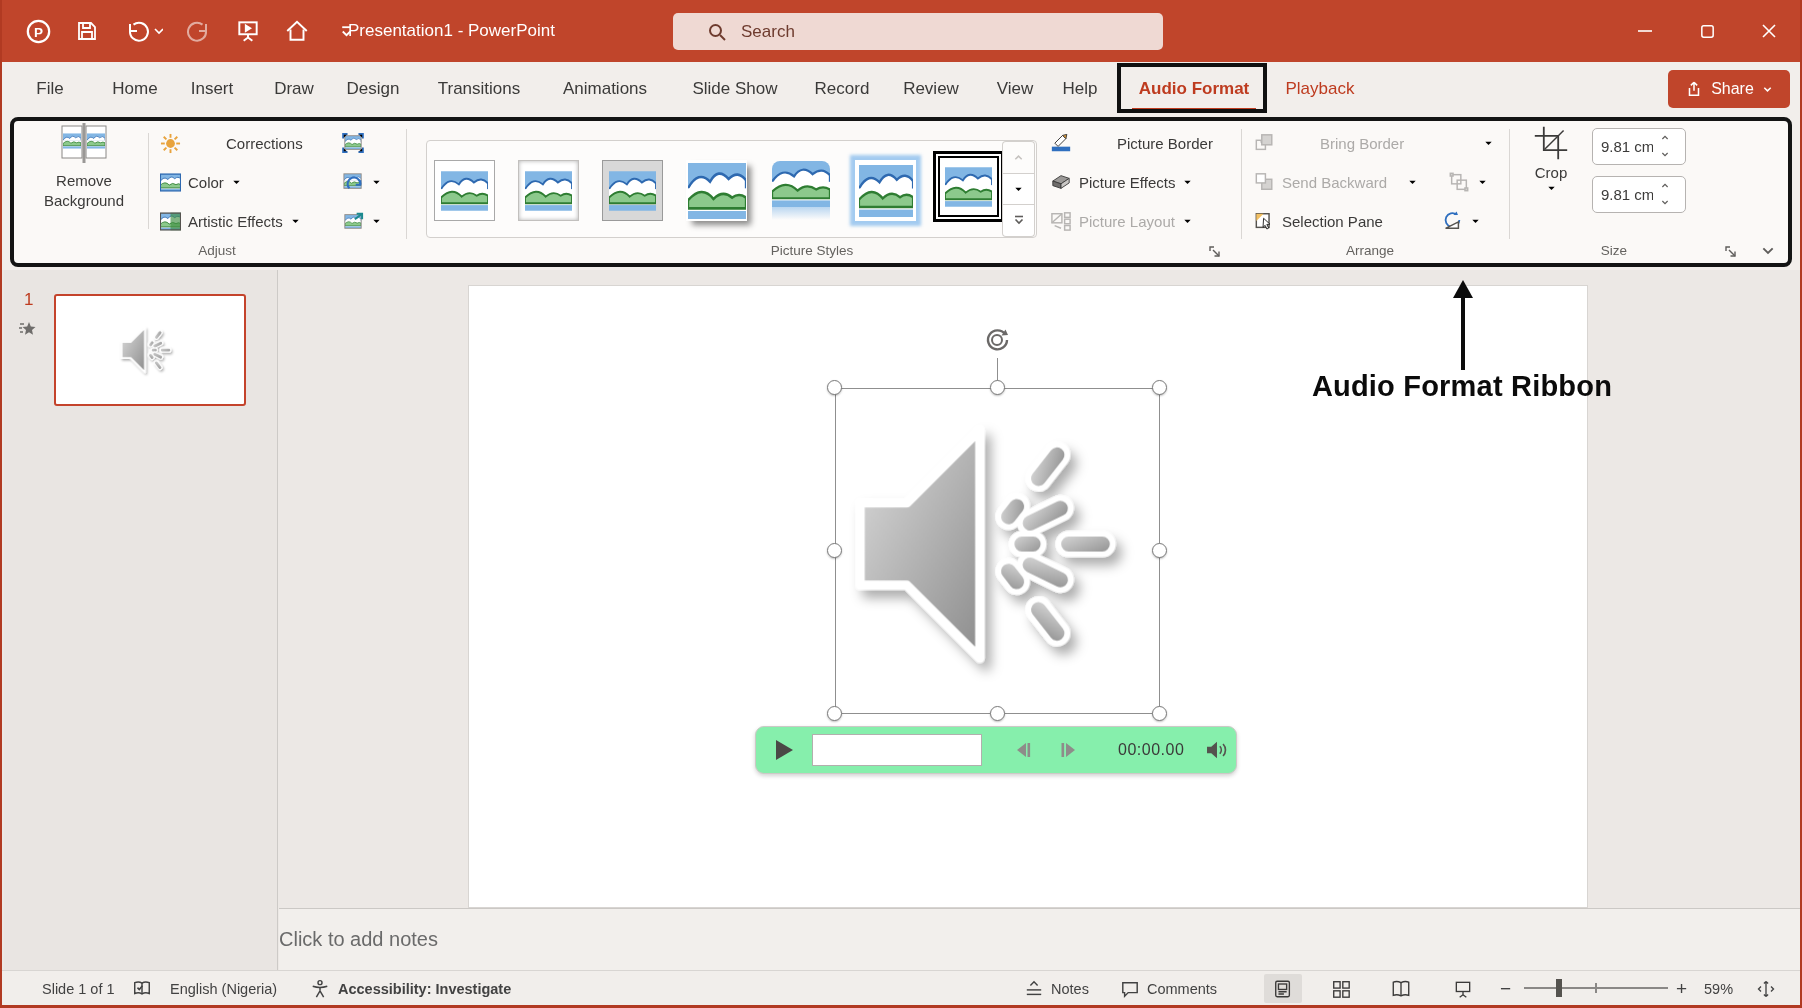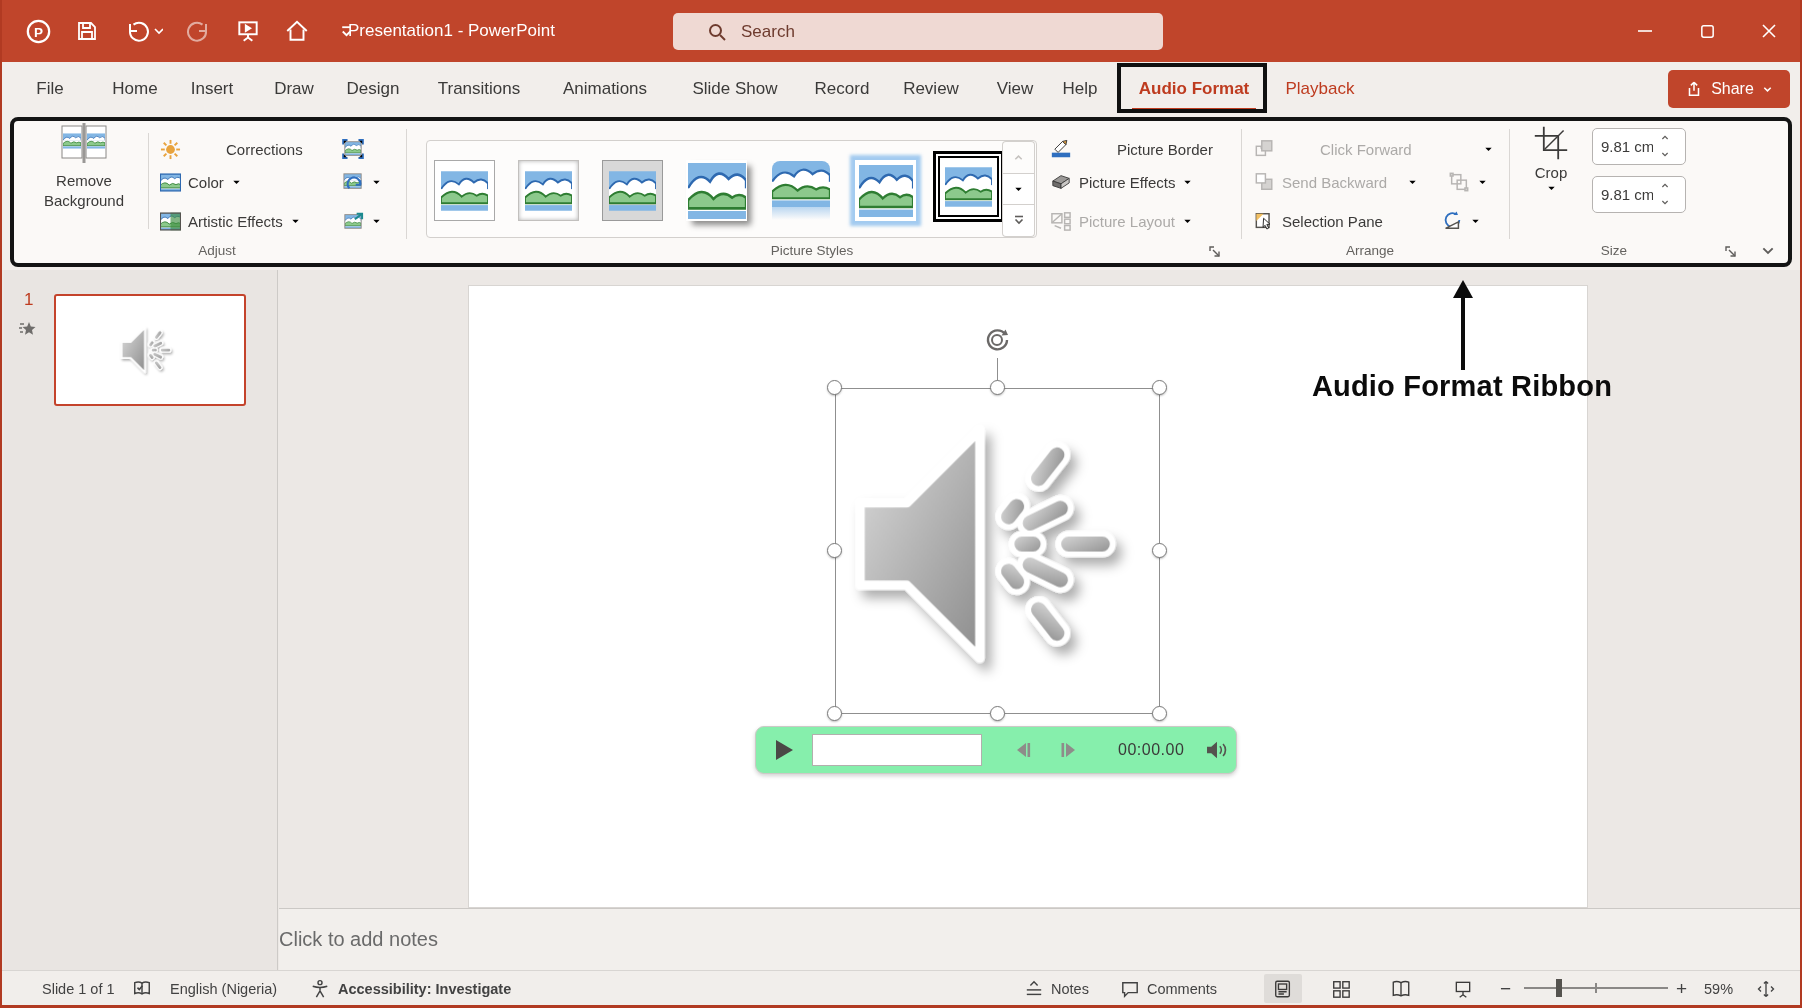--- a/index.html
+++ b/index.html
@@ -34,21 +34,21 @@
   .af-underline{position:absolute;left:1130px;top:46px;width:124px;height:3px;background:#BE3B1F;}
   .af-box{position:absolute;left:1115px;top:1px;width:150px;height:50px;border:4px solid #101010;}
   .share-btn{position:absolute;left:1666px;top:8px;width:122px;height:38px;background:#C0452B;border-radius:5px;
              display:flex;align-items:center;justify-content:center;gap:8px;color:#fff;font-size:16px;cursor:pointer;}
 
   
   .ribbon{position:absolute;left:0;top:115px;width:100%;height:155px;background:#F2EEEB;}
   .ribbon-box{position:absolute;left:8px;top:2px;width:1782px;height:150px;border:4px solid #141414;
               border-radius:8px;background:#FBF9F7;}
   .rrow{position:absolute;height:34px;display:flex;align-items:center;gap:7px;cursor:pointer;}
-  .r1{top:17px;gap:45px;} .r2{top:50px;} .r3{top:89px;}
+  .r1{top:11px;gap:45px;} .r2{top:50px;} .r3{top:89px;}
   .lbl{font-size:15px;color:#3B3A39;white-space:nowrap;}
   .dis .lbl{color:#ACAAA8;}
   .glbl{position:absolute;top:128px;height:18px;font-size:13.5px;color:#64625F;text-align:center;}
   .vdiv{position:absolute;top:14px;height:110px;width:1px;background:#DAD7D4;}
   .chv{width:11px;height:11px;}
   .bigbtn{position:absolute;display:flex;flex-direction:column;align-items:center;cursor:pointer;}
   .bigbtn .txt{font-size:15px;color:#3B3A39;text-align:center;line-height:20px;margin-top:6px;}
 
   
   .gallery{position:absolute;left:424px;top:25px;width:611px;height:98px;border:1px solid #D3D0CD;
@@ -488,21 +488,21 @@
           <path d="M11,6.5 V11 H6.5"></path>
         </svg>
     </div>
     <div class="vdiv" style="left:1239px"></div>
 
     <div class="rrow r1 dis" style="left:1252px">
       <svg width="21" height="20" viewBox="0 0 22 22" fill="none" stroke="#B7B5B3" stroke-width="1.6">
           <rect x="2" y="8" width="10" height="10"></rect>
           <rect x="8" y="2" width="11" height="11" fill="#D5D3D1"></rect>
         </svg>
-      <span class="lbl" style="width:118px">Click Forward</span>
+      <span class="lbl" style="width:118px">Bring Border</span>
       <svg class="chv">
           <use href="#chevd"></use>
         </svg>
       <span style="width:16px"></span>
       <svg width="22" height="22" viewBox="0 0 24 24" fill="none" stroke="#55534F" stroke-width="1.8">
           <rect x="6" y="3" width="14" height="5"></rect>
           <rect x="6" y="11" width="9" height="5"></rect>
           <path d="M3,3 V21"></path>
           <path d="M10,19.5 H3.5" stroke="#2F6FBF"></path>
           <path d="M6.5,17 L3.5,19.5 L6.5,22" stroke="#2F6FBF"></path>

